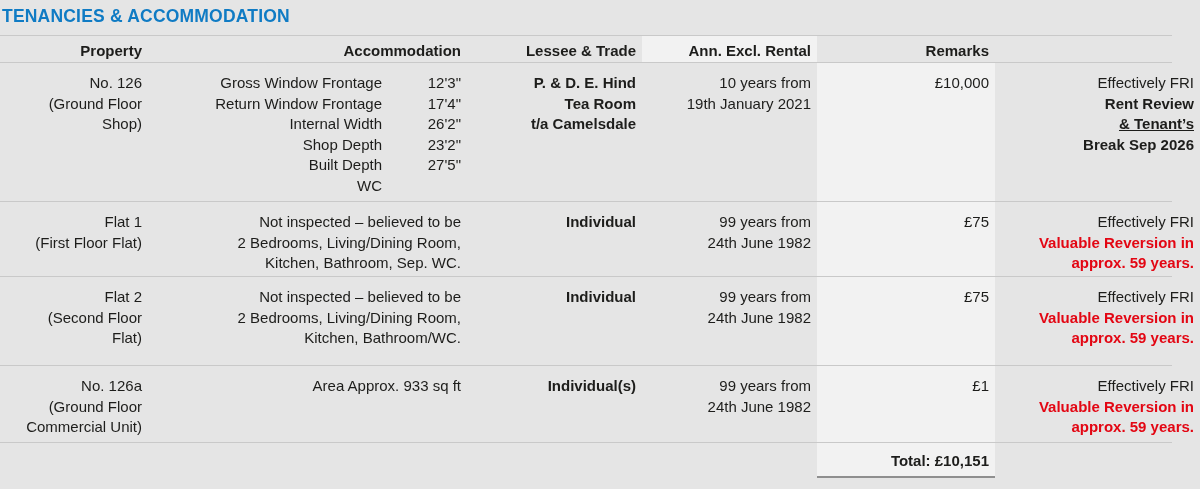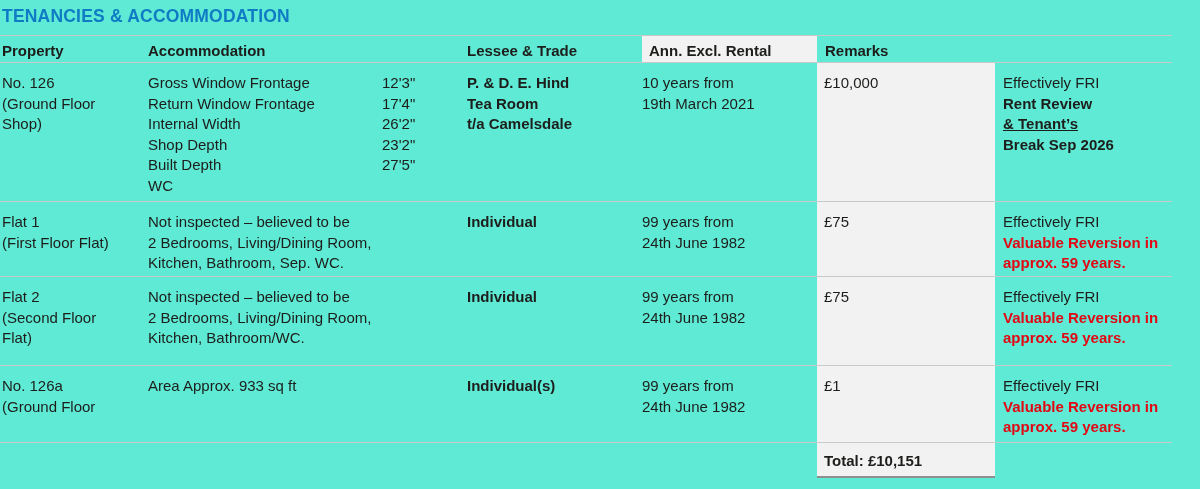--- a/index.html
+++ b/index.html
@@ -1,17 +1,17 @@
 <!DOCTYPE html>
 <html><head>
 <meta charset="utf-8">
 <style>
   html,body{margin:0;padding:0;background:#ffffff;}
   body{width:1200px;height:489px;font-family:"Liberation Sans",sans-serif;color:#1d1d1b;}
-  .page{position:relative;width:1200px;height:489px;overflow:hidden;background:#5eead4;}
+  .page{position:relative;width:1200px;height:489px;overflow:hidden;background:#e5e5e5;text-align:right;}
   .title{position:absolute;left:2px;top:6px;font-size:17.5px;font-weight:bold;letter-spacing:.2px;}
   .tbl{position:absolute;left:0;top:35px;width:1172px;}
   .row{display:grid;grid-template-columns:148px 319px 175px 175px 178px 205px;
        border-top:1px solid #c9c9c9;box-sizing:border-box;}
   .cell{box-sizing:border-box;font-size:15px;line-height:20.5px;padding-top:10px;
         padding-right:6px;overflow:hidden;}
   .c-prop{padding-left:2px;}
   .c-accom{padding-left:0;}
   .c-lessee{padding-left:0;font-weight:bold;}
   .c-term{padding-left:0;}
@@ -72,21 +72,21 @@
               <div class="acc-value"></div>
             </div>
           </div>
           <div class="cell c-lessee">
             <div>P. &amp; D. E. Hind</div>
             <div>Tea Room</div>
             <div>t/a Camelsdale</div>
           </div>
           <div class="cell c-term">
             <div>10 years from</div>
-            <div>19th March 2021</div>
+            <div>19th January 2021</div>
           </div>
           <div class="cell c-rental">£10,000</div>
           <div class="cell c-remarks">
             <div>Effectively FRI</div>
             <div class="rem-bold" style="color: rgb(29, 29, 27);">Rent Review</div>
             <div class="rem-bold" style="color: rgb(29, 29, 27); text-decoration: underline;">&amp; Tenant’s</div>
             <div class="rem-bold" style="color: rgb(29, 29, 27);">Break Sep 2026</div>
           </div>
         </div>
         <div class="row" style="height: 75px;">
@@ -135,20 +135,21 @@
           <div class="cell c-remarks">
             <div>Effectively FRI</div>
             <div class="rem-bold" style="color: rgb(227, 6, 19);">Valuable Reversion in</div>
             <div class="rem-bold" style="color: rgb(227, 6, 19);">approx. 59 years.</div>
           </div>
         </div>
         <div class="row" style="height: 77px;">
           <div class="cell c-prop">
             <div>No. 126a</div>
             <div>(Ground Floor</div>
+            <div>Commercial Unit)</div>
           </div>
           <div class="cell c-accom">
             <div>Area Approx. 933 sq ft</div>
           </div>
           <div class="cell c-lessee">
             <div>Individual(s)</div>
           </div>
           <div class="cell c-term">
             <div>99 years from</div>
             <div>24th June 1982</div>

